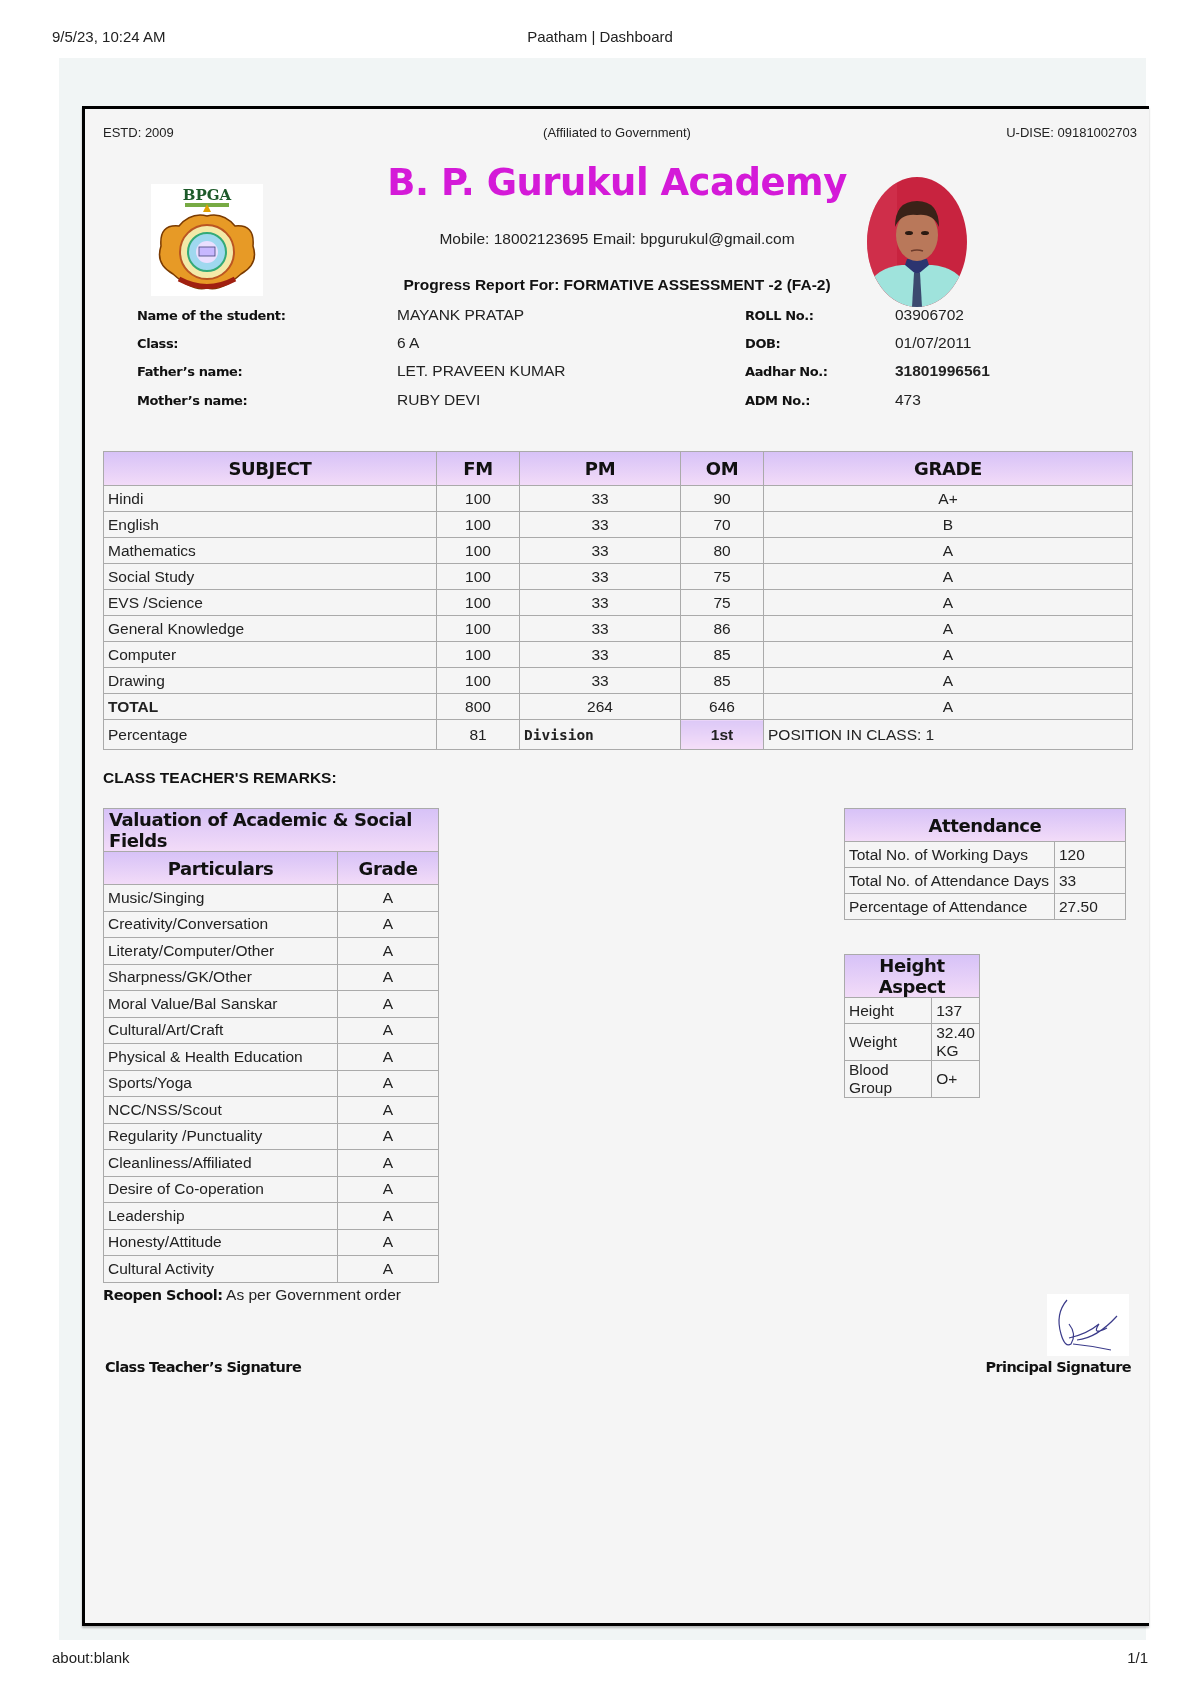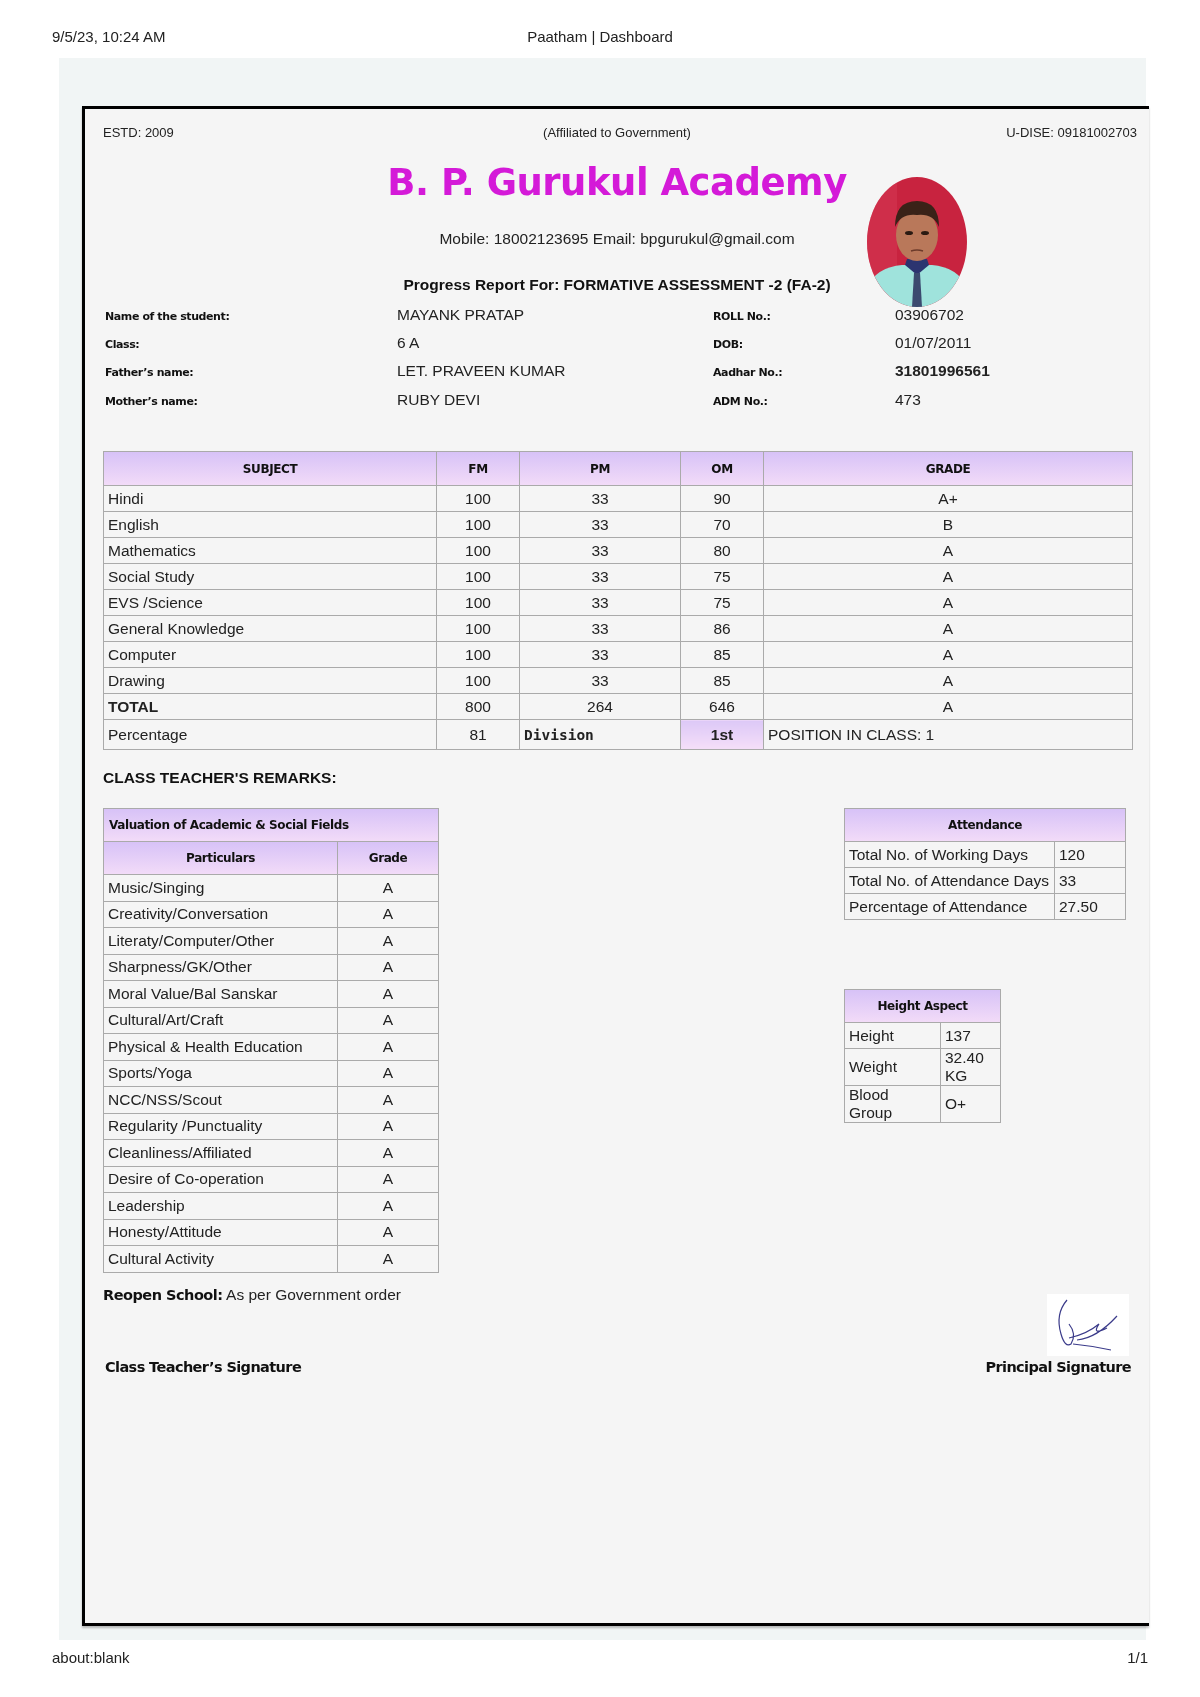--- a/index.html
+++ b/index.html
@@ -35,45 +35,45 @@
     font-weight: bold; font-size: 37px; color: #d41ad8; letter-spacing: -0.5px;
   }
   .addr { position: absolute; left: 0; right: 0; text-align: center; font-size: 15.5px; color: #222; }
   .addr1 { top: 101px; }
   .addr2 { top: 121px; }
   .session { position: absolute; left: 0; right: 0; text-align: center; font-weight: bold; font-size: 15.5px; color: #111; }
   .session1 { top: 147px; }
   .session2 { top: 167px; }
 
   .info { position: absolute; font-size: 15.5px; }
-  .info .lab { font-family: "DejaVu Sans", sans-serif; font-weight: bold; font-size: 11px; letter-spacing: -0.4px; }
+  .info .lab { font-family: "DejaVu Sans", sans-serif; font-weight: bold; font-size: 13px; letter-spacing: -0.4px; margin-left: 32px; }
   .info .val { color: #222; }
 
   table { border-collapse: collapse; position: absolute; }
   td, th { border: 1px solid #aaa; padding: 0 4px; font-size: 15.5px; color: #222; }
   .th-grad { background: linear-gradient(to bottom, #d7c2f7, #f3dcf8); }
-  th { font-family: "DejaVu Sans", sans-serif; font-weight: bold; font-size: 12px; color: #111; letter-spacing: -0.4px; height: 33px; }
+  th { font-family: "DejaVu Sans", sans-serif; font-weight: bold; font-size: 18px; color: #111; letter-spacing: -0.4px; height: 33px; }
 
   .marks { left: 18px; top: 342px; width: 1030px; }
   .marks td { height: 25px; }
   .marks .c { text-align: center; }
   .marks tr.total td:first-child { font-weight: bold; }
   .marks .lastrow td { height: 29px; }
   .pos-cell { background: linear-gradient(to bottom, #dcc8f7, #f5dff8); font-weight: bold; }
 
   .remarks-title { position: absolute; left: 18px; top: 660px; font-weight: bold; font-size: 15.5px; color: #111; }
 
   .valuation { left: 18px; top: 699px; width: 336px; }
   .valuation td { height: 25.5px; }
   .valuation th { height: 32px; }
 
   .attendance { left: 759px; top: 699px; width: 282px; }
   .attendance td { height: 25px; margin-left: 40px; }
   .attendance th { height: 32px; }
-  .height-t { left: 759px; top: 845px; width: 157px; margin-top: 35px; }
+  .height-t { left: 759px; top: 845px; width: 136px; }
   .height-t td { height: 25px; line-height: 18px; }
   .height-t th { height: 32px; }
 
   .reopen { position: absolute; left: 18px; top: 1177px; font-size: 15.5px; color: #222; }
   .reopen b { font-family: "DejaVu Sans", sans-serif; font-size: 14.5px; letter-spacing: -0.5px; color: #111; }
 
   .sig-img { position: absolute; left: 962px; top: 1185px; width: 82px; height: 62px; background: #fff; }
   .sig-label { position: absolute; top: 1250px; font-family: "DejaVu Sans", sans-serif; font-weight: bold; font-size: 14.5px; letter-spacing: -0.6px; color: #111; }
   .sig-teacher { left: 20px; }
   .sig-principal { right: 18px; }
@@ -86,20 +86,33 @@
   <span class="center">Paatham | Dashboard</span>
 </div>
 
 <div class="page-bg"></div>
 
 <div class="card">
   <div class="top-line estd">ESTD: 2009</div>
   <div class="top-line affil">(Affiliated to Government)</div>
   <div class="top-line udise">U-DISE: 09181002703</div>
 
+  <div class="logo">
+    <svg viewBox="0 0 112 112">
+      <text x="56" y="16" text-anchor="middle" font-family="DejaVu Serif, serif" font-weight="bold" font-size="15" fill="#1d5a2a">BPGA</text>
+      <rect x="34" y="19" width="44" height="4" fill="#7a4"></rect>
+      <path d="M52 28 L56 20 L60 28 Z" fill="#e0a000"></path>
+      <path d="M10 62 Q8 40 28 42 Q40 28 56 32 Q72 28 84 42 Q104 40 102 62 Q108 80 90 90 Q70 108 56 104 Q42 108 22 90 Q4 80 10 62 Z" fill="#e79a26" stroke="#7a3a00" stroke-width="1.5"></path>
+      <circle cx="56" cy="68" r="27" fill="#f3e9a8" stroke="#b52" stroke-width="2"></circle>
+      <circle cx="56" cy="68" r="19" fill="#9fd8ef" stroke="#3a7" stroke-width="2"></circle>
+      <circle cx="56" cy="68" r="11" fill="#eadfff"></circle>
+      <rect x="48" y="63" width="16" height="9" fill="#c7b8ff" stroke="#447" stroke-width=".8"></rect>
+      <path d="M28 95 Q56 110 84 95" stroke="#a02010" stroke-width="5" fill="none"></path>
+    </svg>
+  </div>
 
   <div class="school-name">B. P. Gurukul Academy</div>
   <div class="addr addr2">Mobile: 18002123695  Email: bpgurukul@gmail.com</div>
   <div class="session session2">Progress Report For: FORMATIVE ASSESSMENT -2 (FA-2)</div>
 
   <div class="photo">
     <svg viewBox="0 0 100 130">
       <rect width="100" height="130" fill="#c8233f"></rect>
       <rect x="0" y="0" width="30" height="130" fill="#d63a55" opacity=".5"></rect>
       <path d="M0 110 Q10 90 35 88 L65 88 Q90 90 100 110 L100 130 L0 130 Z" fill="#9fe3dc"></path>

